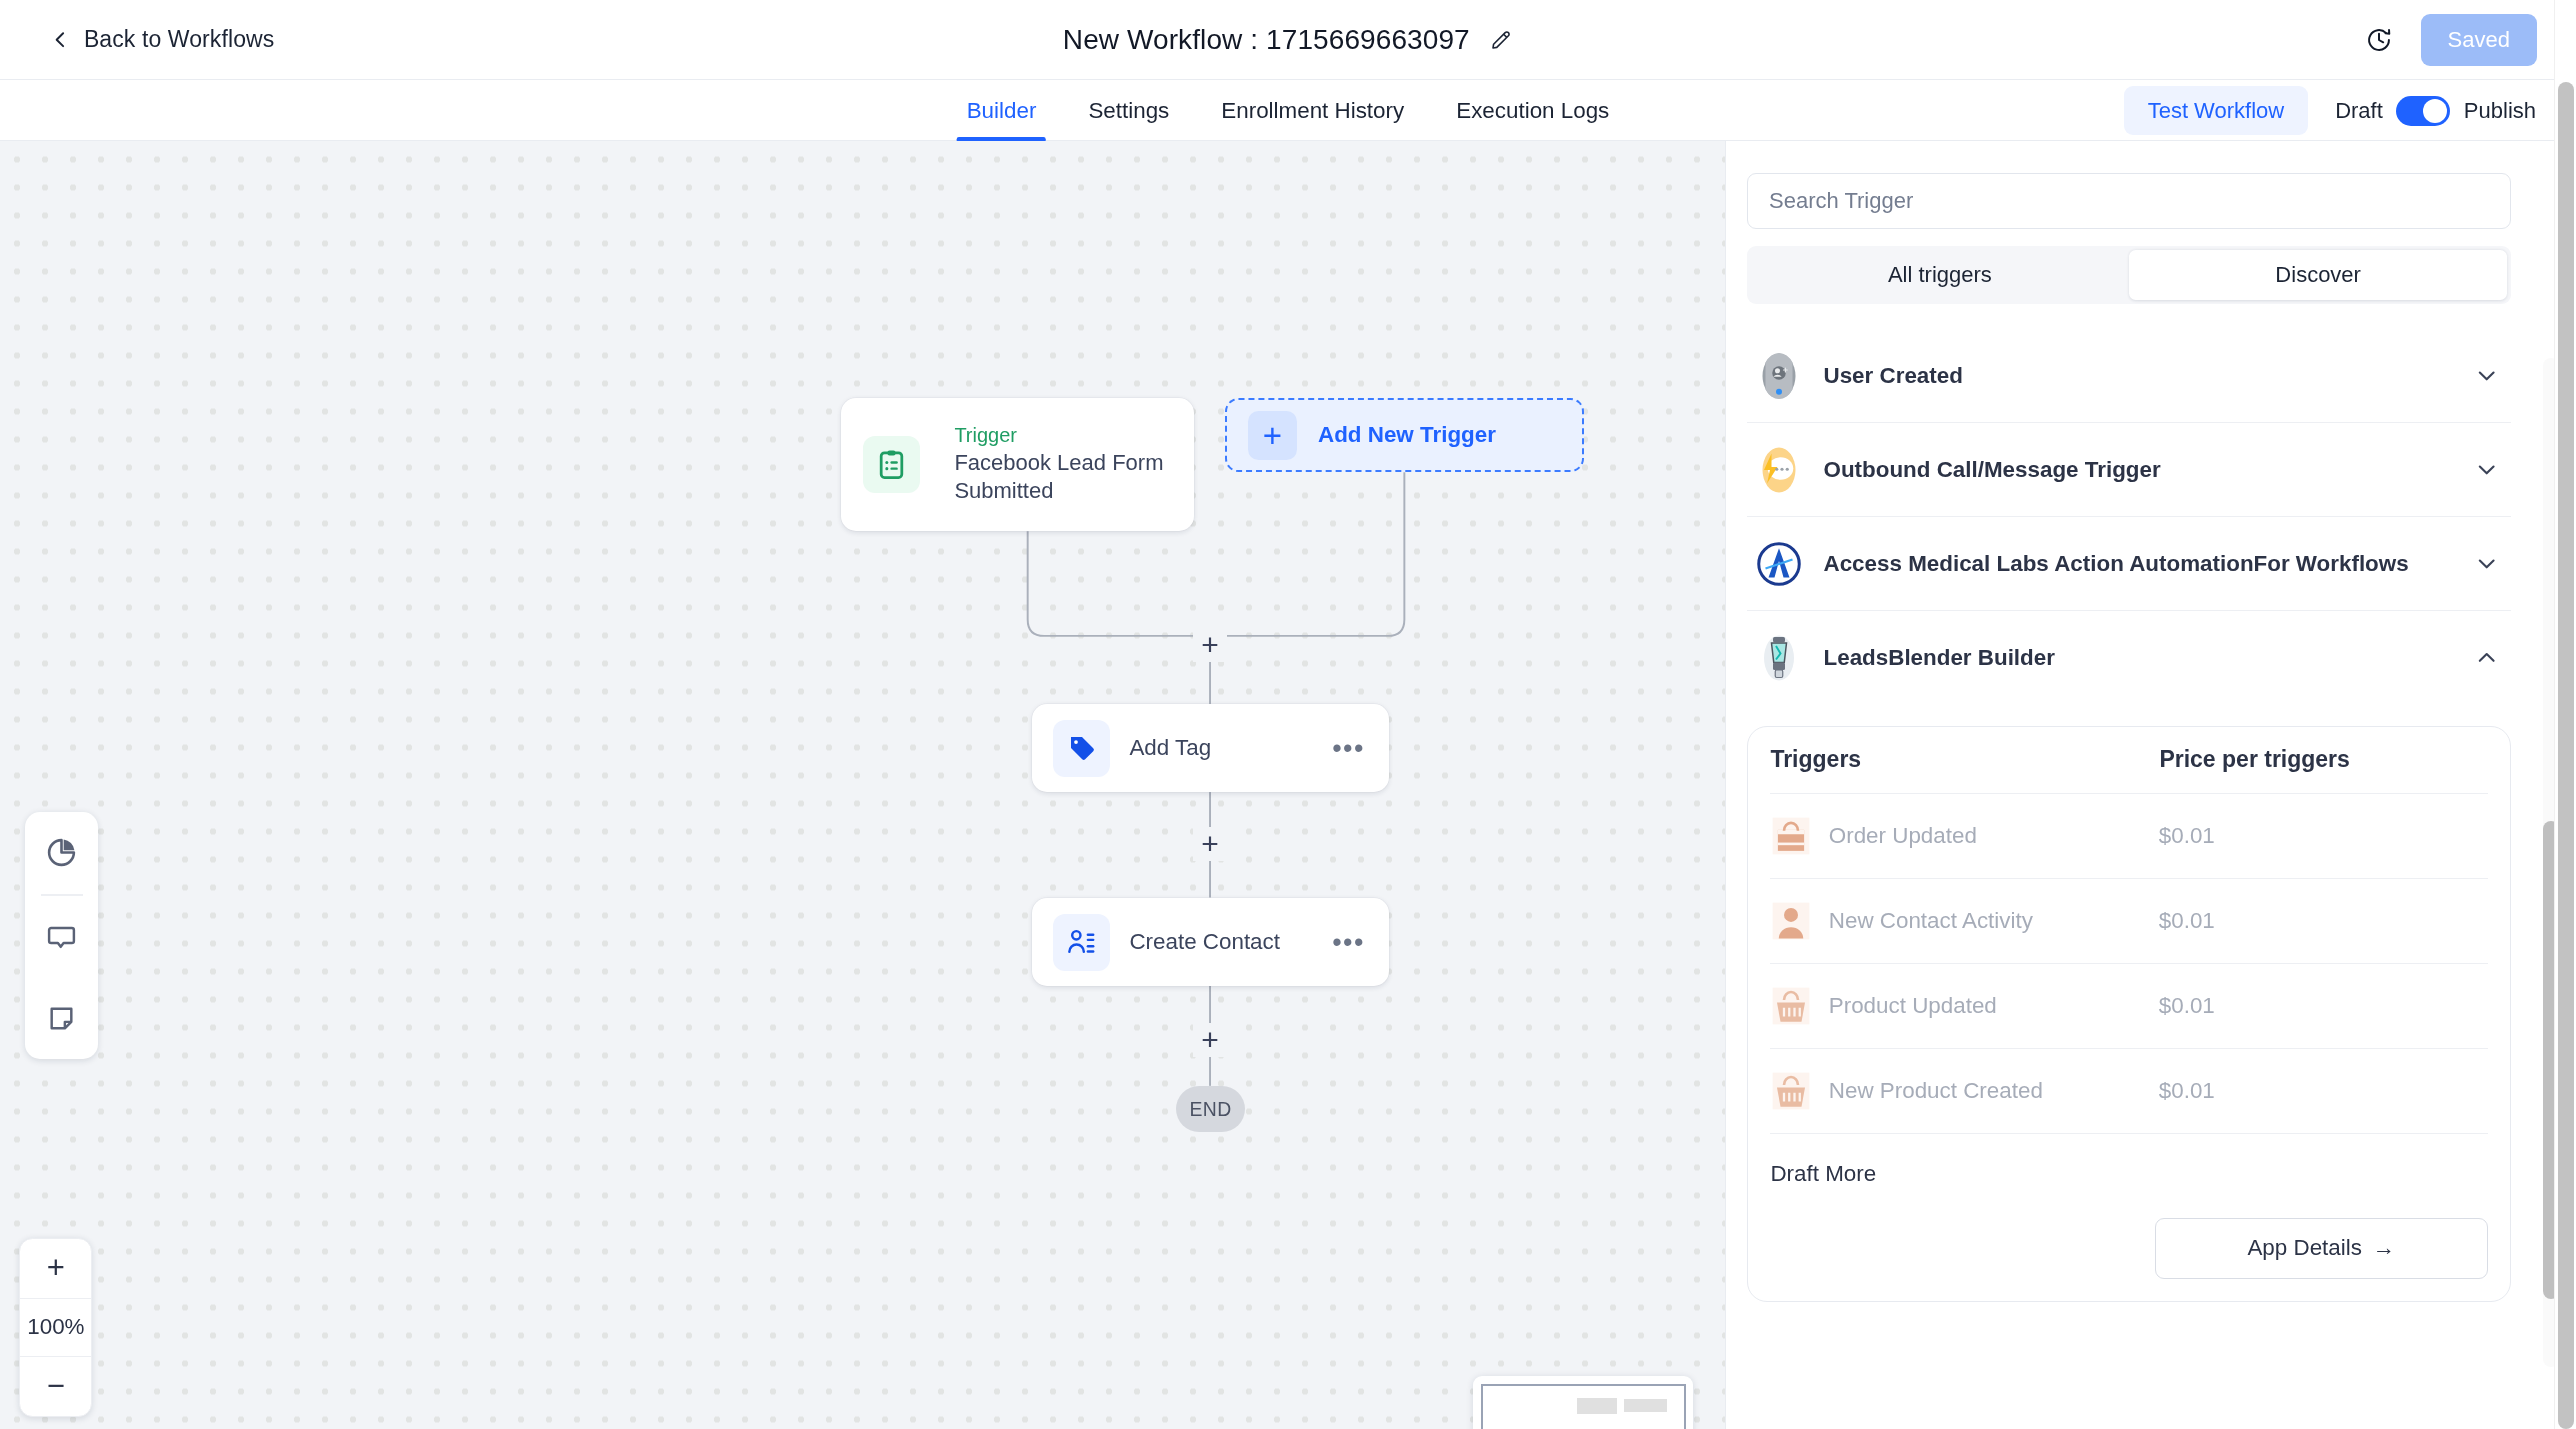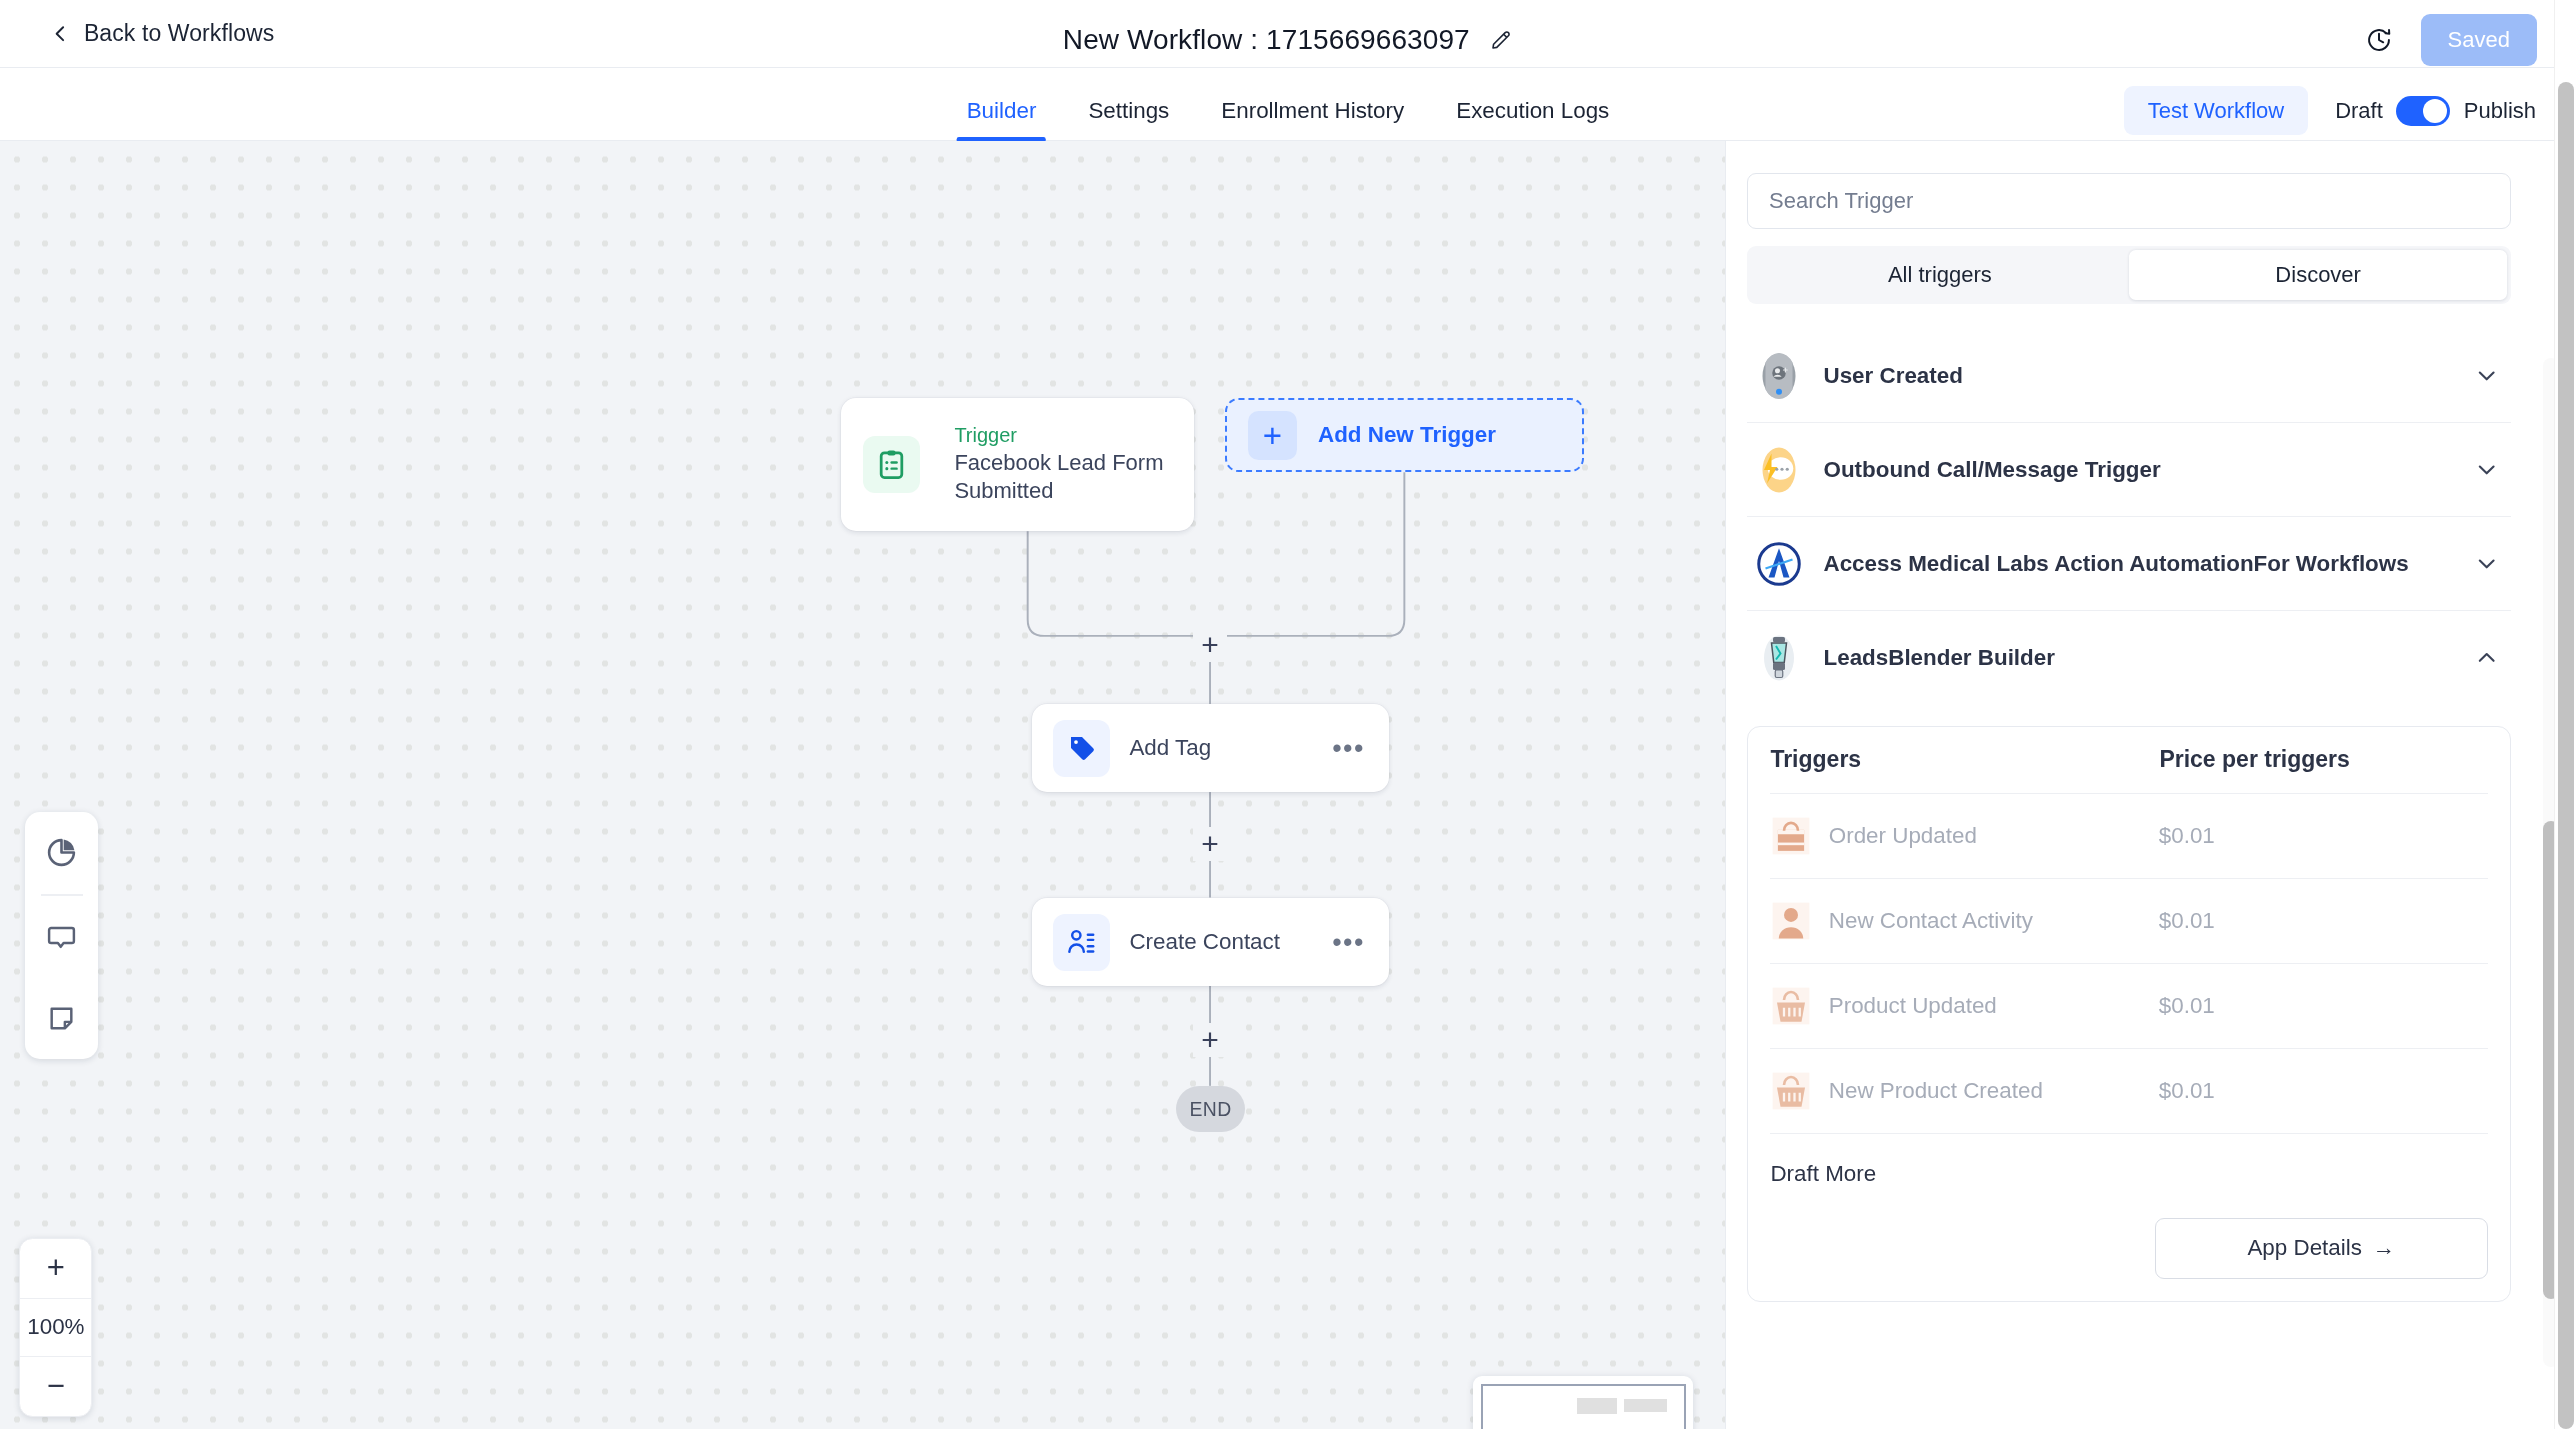--- a/index.html
+++ b/index.html
@@ -5,21 +5,21 @@
   * { box-sizing: border-box; margin: 0; padding: 0; }
   html, body {
     width: 2576px; height: 1429px;
     font-family: "Liberation Sans", sans-serif;
     background: #ffffff;
     overflow: hidden;
     color: #2c3346;
   }
   
   .topbar {
-    position: absolute; top: 0; left: 0; width: 2576px; height: 68px;
+    position: absolute; top: 0; left: 0; width: 2576px; height: 80px;
     background: #ffffff; border-bottom: 0.7px solid #e9ecf1;
     display: flex; align-items: center;
   }
   .back-btn {
     display: flex; align-items: center; gap: 13.5px;
     margin-left: 51px; cursor: pointer;
   }
   .back-chevron { width: 19.4px; height: 19.4px; display: block; }
   .back-label { font-size: 23px; color: #1c2434; letter-spacing: 0.1px; }
   .title-wrap {
@@ -204,21 +204,21 @@
   }
   .app-row {
     display: flex; align-items: center; gap: 21px;
     height: 94px; border-bottom: 0.7px solid #edeff3; cursor: pointer;
     padding: 0 12px 0 7.5px;
   }
   .app-icon { width: 48px; height: 48px; flex: 0 0 auto; }
   .app-name { flex: 1; font-size: 22.4px; font-weight: 700; color: #2c3346; }
   .chev { width: 25.4px; height: 25.4px; flex: 0 0 auto; }
   .trig-card {
-    margin: 21px 0 0 0; border: 0.7px solid #e7eaf0; border-radius: 13px;
+    margin: 21px 0 0 0; border: 0.7px solid #e7eaf0; border-radius: 20px;
     padding: 19.4px 22.4px 22.4px 22.4px;
   }
   .trig-head {
     display: flex; align-items: center; padding-bottom: 19.4px;
     border-bottom: 0.7px solid #edeff3;
   }
   .trig-head .h-trig { width: 389px; font-size: 23px; font-weight: 700; color: #2c3346; }
   .trig-head .h-price { font-size: 23px; font-weight: 700; color: #2c3346; }
   .trig-row {
     display: flex; align-items: center; height: 85px;

